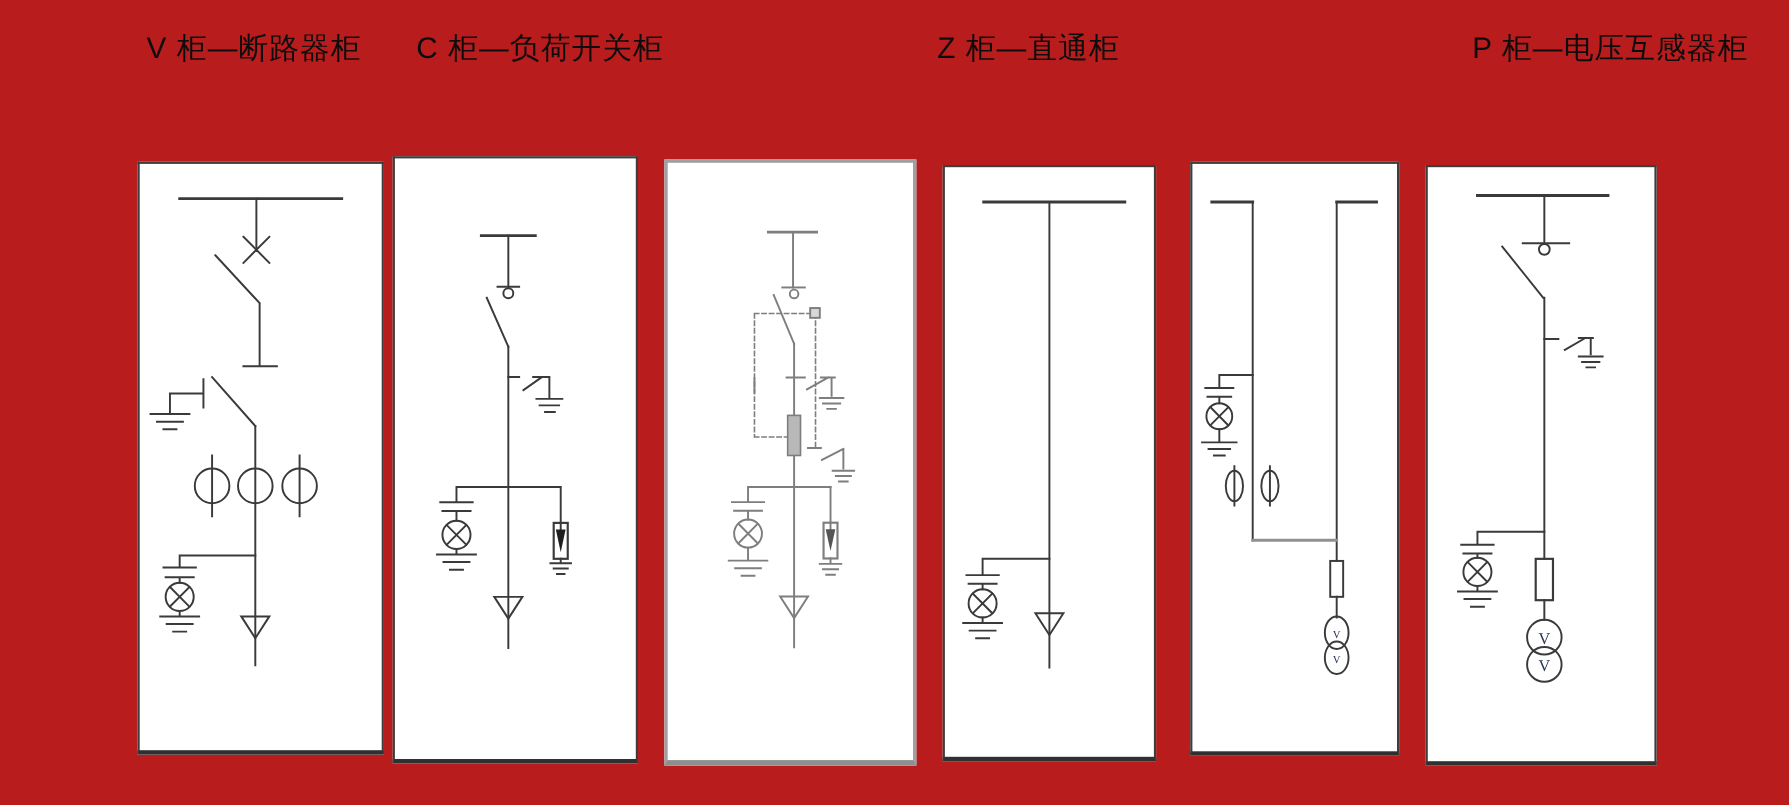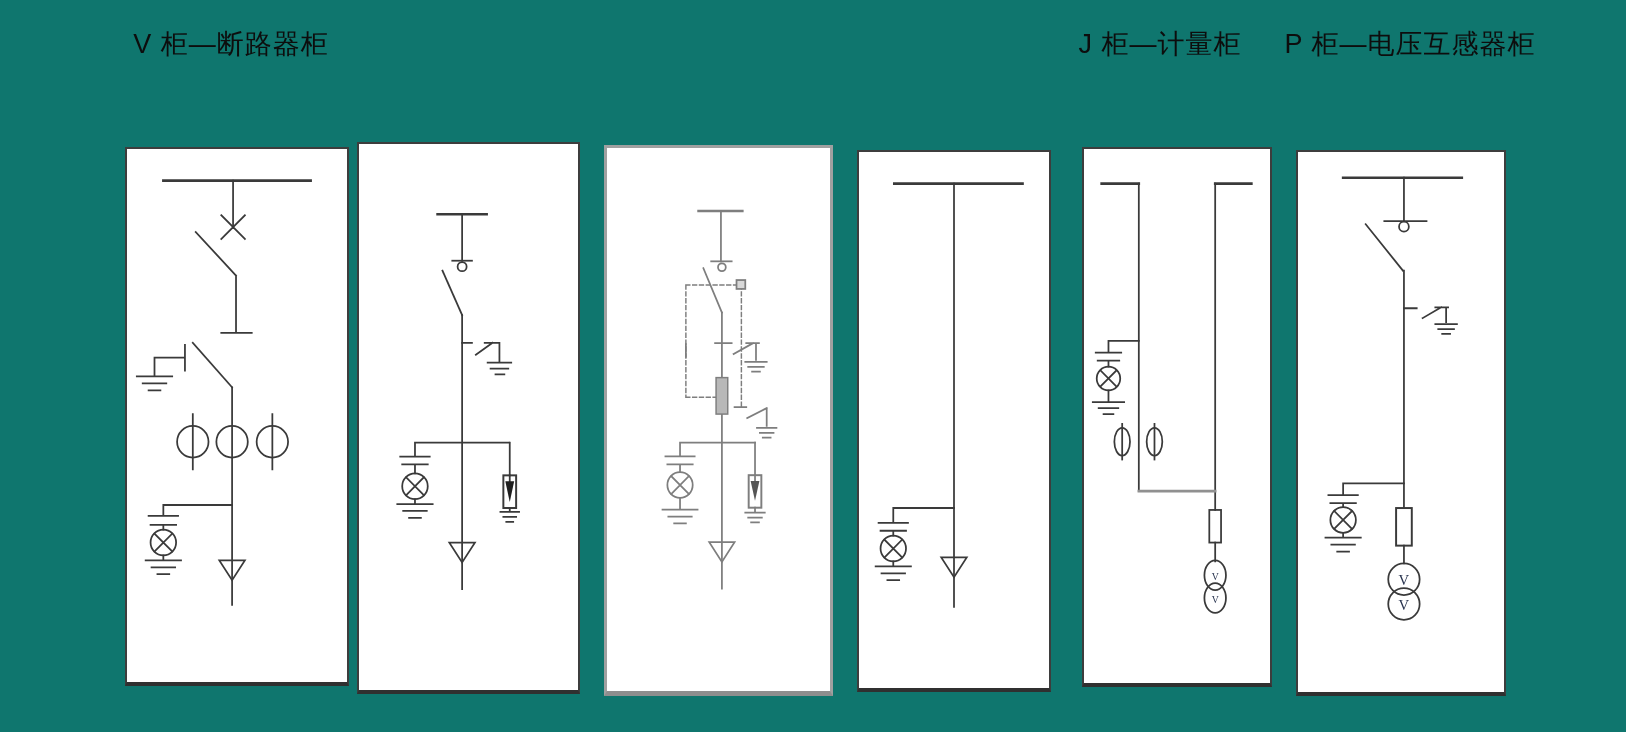--- a/index.html
+++ b/index.html
@@ -1,16 +1,16 @@
 <!DOCTYPE html>
 <html><head>
 <meta charset="utf-8">
 <style>
   html,body{margin:0;padding:0;background:#fff;}
-  .stage{position:relative;width:1626px;height:732px;background:#0f766e;overflow:hidden;
+  .stage{position:relative;width:1626px;height:732px;background:#b91c1c;overflow:hidden;
          font-family:"Liberation Sans",sans-serif;}
   .lbl{position:absolute;transform:translateX(-50%);font-size:27px;color:#0d0d0d;
        white-space:nowrap;letter-spacing:1px;}
   .panel{position:absolute;background:#ffffff;border:2px solid #3d3d3d;
          border-bottom:4px solid #303030;box-sizing:border-box;}
   .panel.faded{border:3px solid #a0a0a0;border-bottom:5px solid #8e8e8e;}
   .panel svg{display:block;width:100%;height:100%;}
   .w{stroke:#3a3a3a;stroke-width:1.8;fill:none;stroke-linecap:square;stroke-linejoin:miter;}
   .wb{stroke-width:2.6;}
   .faded .w{stroke:#7e7e7e;}
@@ -21,22 +21,23 @@
   .sqr{fill:#d8d8d8;}
   .ptv{font-size:15px;fill:#2a3550;text-anchor:middle;font-family:"Liberation Serif",serif;}
   .ptv.small{font-size:10px;}
 </style>
 </head>
 <body>
 
 <div class="stage">
 
   <div class="lbl" style="left:231px;top:26px">V 柜—断路器柜</div>
-  <div class="lbl" style="left:1160px;top:26px">J 柜—计量柜</div>
-  <div class="lbl" style="left:1410px;top:26px">P 柜—电压互感器柜</div>
+  <div class="lbl" style="left:491px;top:26px">C 柜—负荷开关柜</div>
+  <div class="lbl" style="left:935px;top:26px">Z 柜—直通柜</div>
+  <div class="lbl" style="left:1464px;top:26px">P 柜—电压互感器柜</div>
 
   <div class="panel" style="left:125px;top:147px;width:224px;height:539px">
     <svg viewBox="0 0 224 539" preserveAspectRatio="none">
       <g>
         <path class="w wb" d="M37,32 H187"></path>
           <path class="w" d="M108,32 V80"></path>
       </g>
       <g>
         <path class="w" d="M96,67 L120,91 M120,67 L96,91"></path>
         <path class="w" d="M70,84 L111,128 M111,128 V186 M96,186 H127"></path>

